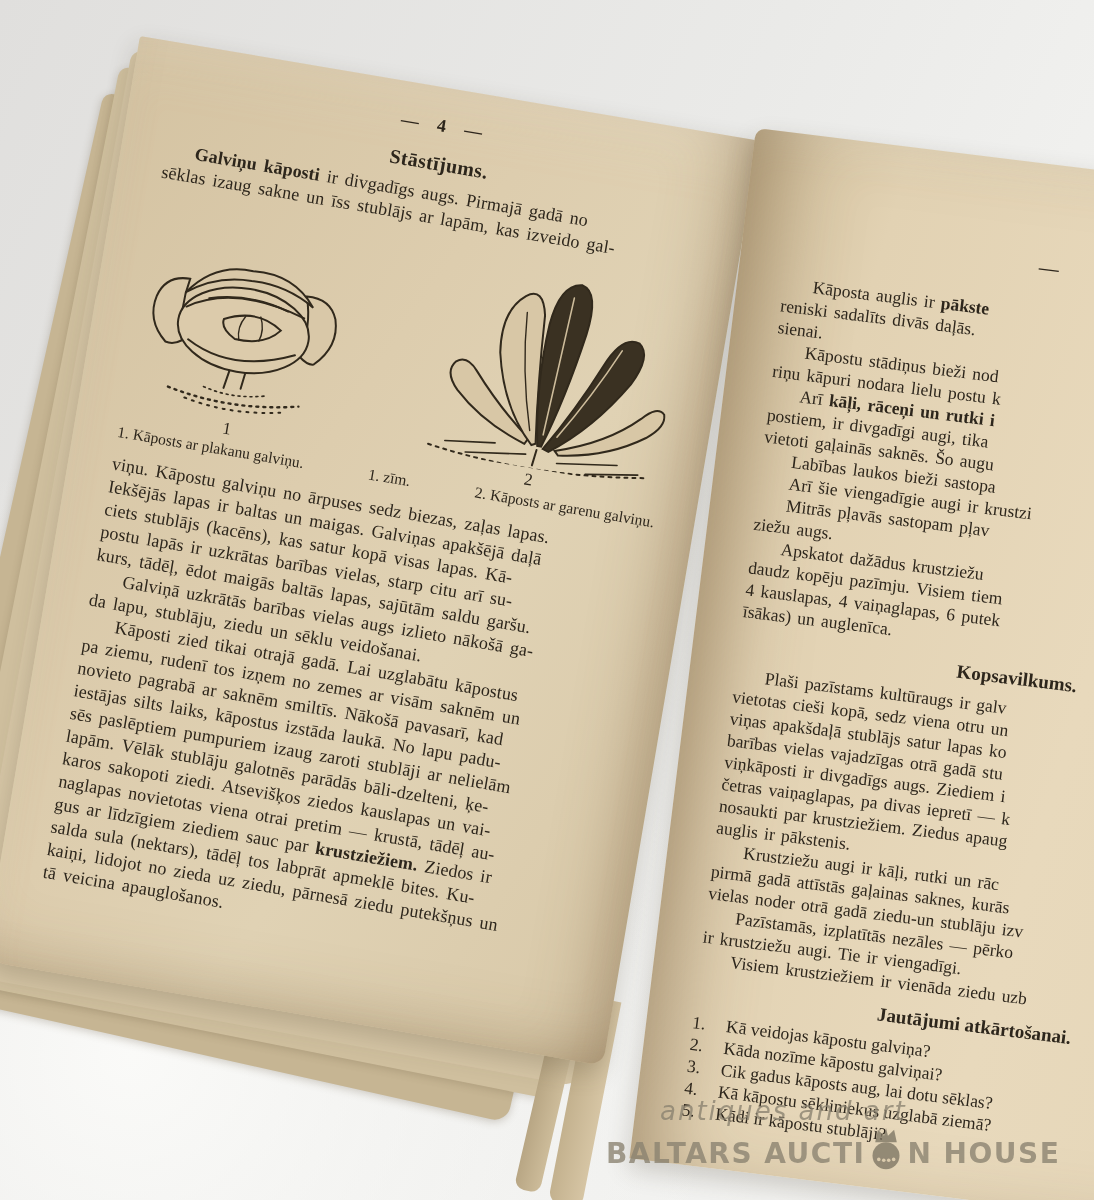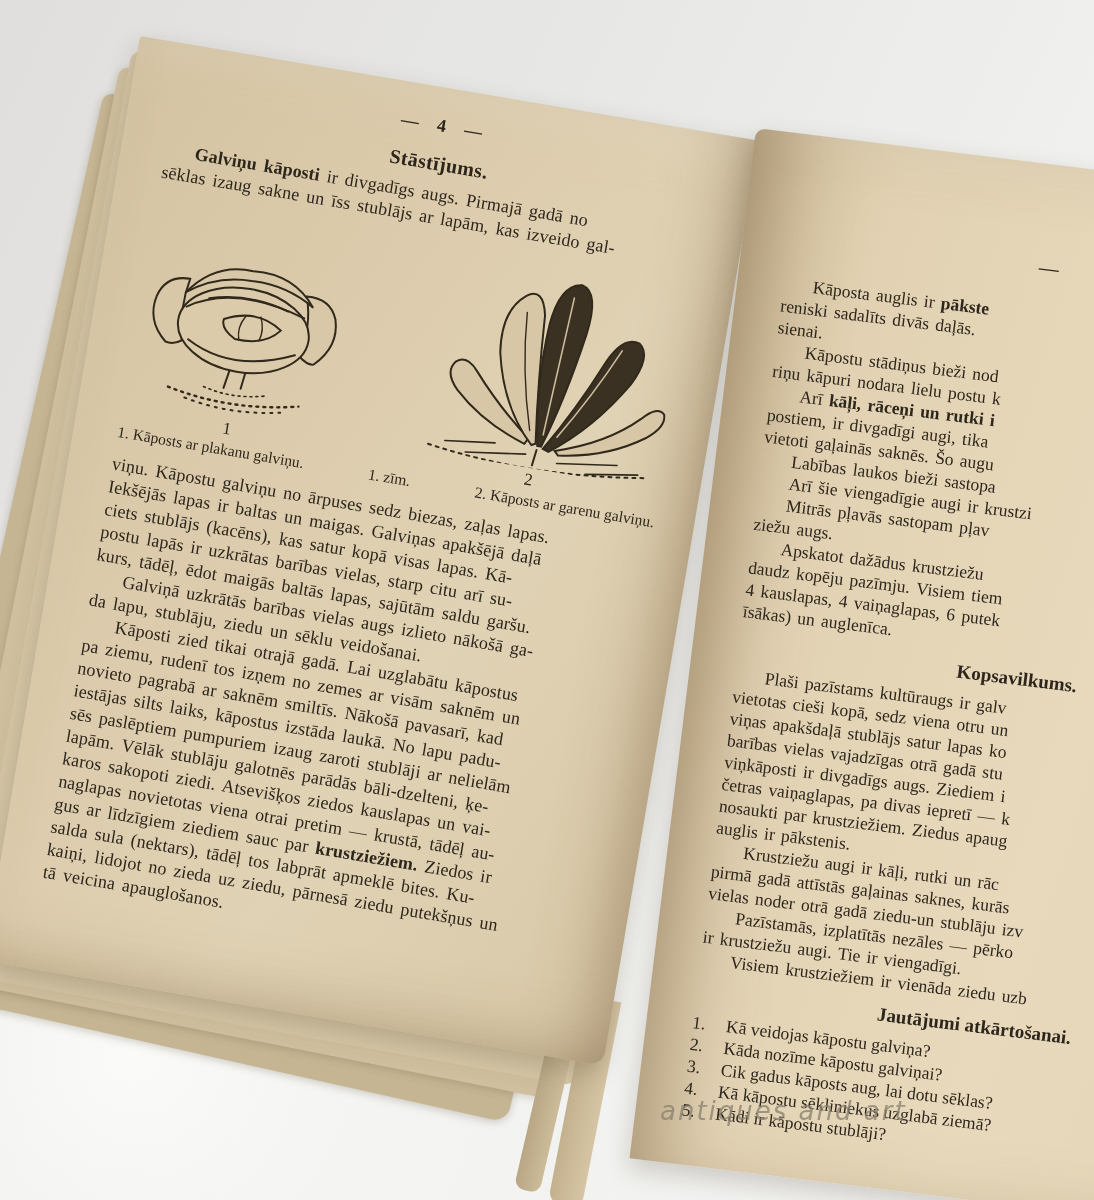--- a/index.html
+++ b/index.html
@@ -197,15 +197,34 @@
         <div class="q-row">
             <span class="q-num">5.</span>
             <span>Kādi ir kāpostu stublāji?</span>
           </div>
       </div>
     </div>
   </div>
 
   <div id="watermark">
     <div class="wm-tagline">antiques and art</div>
+    <div class="wm-name">
+      <span>BALTARS AUCTI</span>
+      <span class="wm-logo">
+        <svg viewBox="0 0 40 52" width="36" height="47">
+          <g fill="#7d7563">
+            <polygon points="8,18 11,4 20,13 29,4 32,18"></polygon>
+            <polygon points="17,14 20,2 23,14"></polygon>
+            <circle cx="20" cy="33" r="15"></circle>
+          </g>
+          <g fill="#d9c9aa">
+            <circle cx="12" cy="37" r="2"></circle>
+              <circle cx="17.5" cy="38" r="2"></circle>
+              <circle cx="23" cy="38" r="2"></circle>
+              <circle cx="28.5" cy="37" r="2"></circle>
+          </g>
+        </svg>
+      </span>
+      <span>N HOUSE</span>
+    </div>
   </div>
 
 </div>
 
 </body></html>

